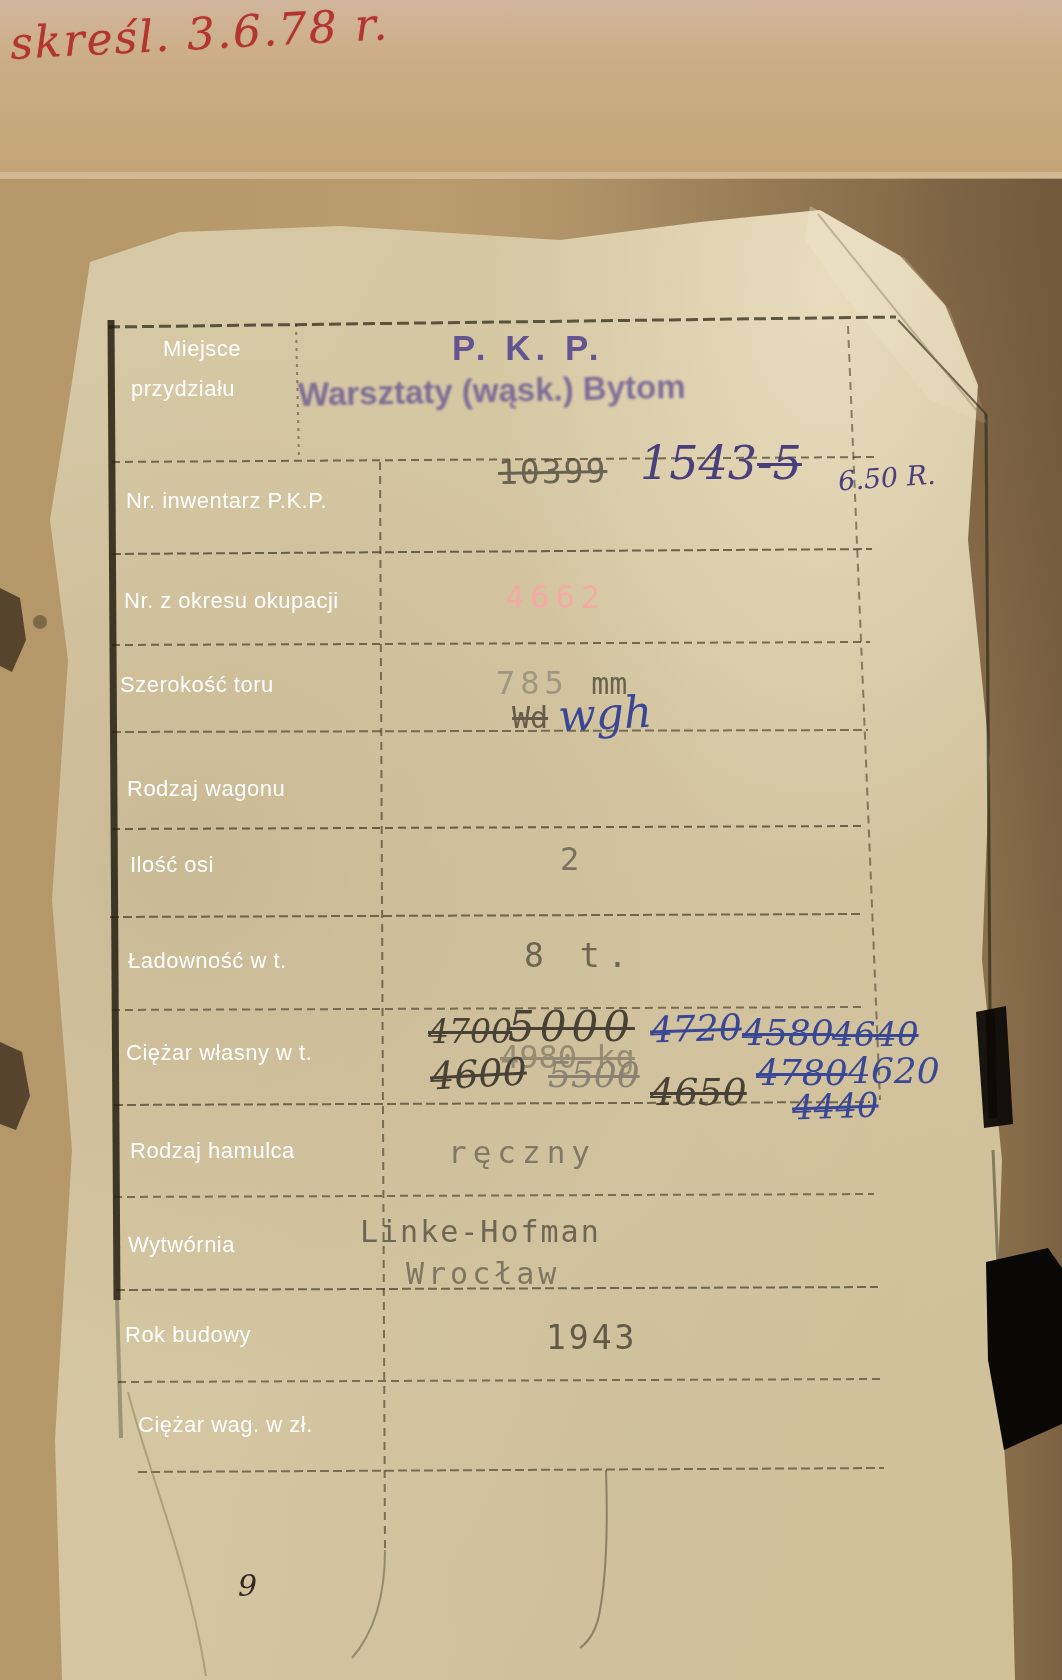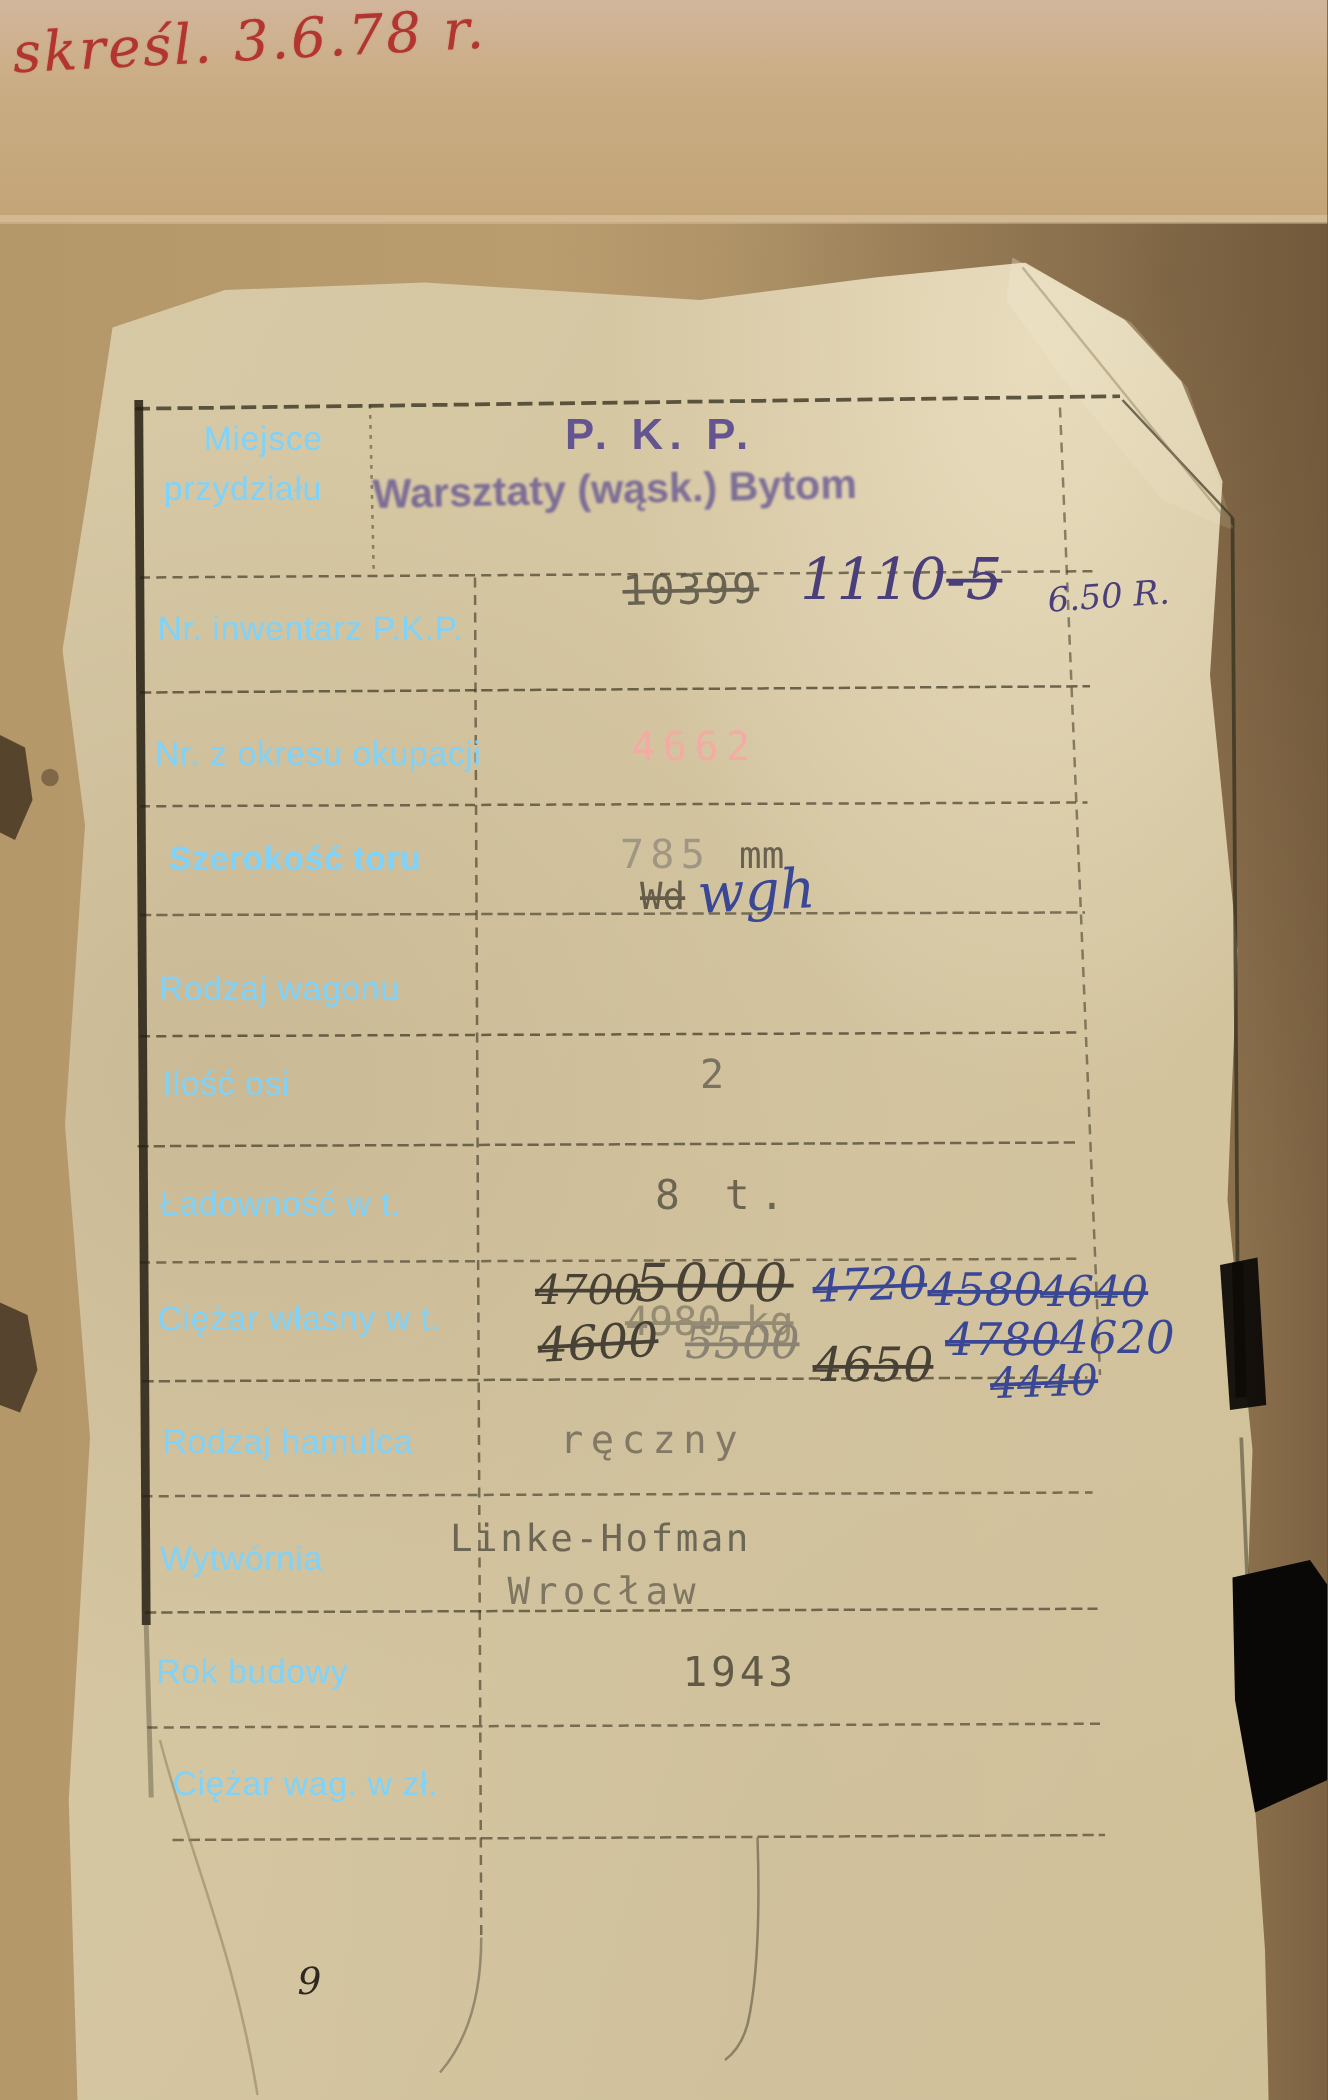--- a/index.html
+++ b/index.html
@@ -25,21 +25,21 @@
       785px 18px,865px 64px,910px 113px,943px 193px,933px 348px,955px 568px,
       947px 768px,967px 968px,961px 1138px,977px 1368px,980px 1488px,
       27px 1488px,20px 1248px,37px 958px,17px 708px,33px 468px,15px 328px,35px 203px);
     filter:drop-shadow(0 4px 16px rgba(50,35,15,.45));}
   .fold{position:absolute;left:0;top:0;width:1062px;height:1680px;pointer-events:none;
     background:linear-gradient(135deg,rgba(242,233,208,.85),rgba(242,233,208,0) 60%);
     clip-path:polygon(810px 206px,905px 258px,950px 310px,988px 425px,
       930px 400px,848px 300px,805px 240px);}
   
   .txt{position:absolute;white-space:nowrap;}
-  .lbl{font-family:"Liberation Sans",sans-serif;font-size:27px;color:#7dd3fc;
+  .lbl{font-family:"Liberation Sans",sans-serif;font-size:22px;color:#ffffff;
        letter-spacing:.5px;}
   .stamp-purple{font-family:"Liberation Sans",sans-serif;font-weight:bold;
        color:#5a4b91;filter:blur(.6px);}
   .mono{font-family:"DejaVu Sans Mono",monospace;}
   .hand{font-family:"DejaVu Serif",serif;font-style:italic;}
   .blue{color:#3a4794;}
   .darkink{color:#474136;}
   .faintink{color:#8a8373;}
   .struck{text-decoration:line-through;text-decoration-thickness:3px;}
   .red-note{font-size:44px;color:#b23530;transform:rotate(-3deg);
@@ -98,28 +98,28 @@
   </svg>
 
   <div class="txt lbl ztxt" style="left:163px;top:336px;">Miejsce</div>
   <div class="txt lbl ztxt" style="left:131px;top:376px;">przydziału</div>
   <div class="txt stamp-purple ztxt" style="left:452px;top:328px;font-size:35px;letter-spacing:5px;opacity:.92;">P. K. P.</div>
   <div class="txt stamp-purple ztxt" style="left:298px;top:372px;font-size:33px;opacity:.72;transform:rotate(-1.2deg);filter:blur(1px);">Warsztaty (wąsk.) Bytom</div>
 
   <div class="txt lbl ztxt" style="left:126px;top:488px;">Nr. inwentarz P.K.P.</div>
   <div class="txt mono struck ztxt" style="left:498px;top:452px;font-size:33px;color:#4e4a3e;opacity:.8;letter-spacing:2px;transform:rotate(-1deg);">10399</div>
   <div class="txt ztxt" style="left:640px;top:436px;">
-    <span class="hand" style="font-size:46px;color:#4a3f7a;">1110</span><span class="hand struck" style="font-size:46px;color:#4a3f7a;">-5</span>
+    <span class="hand" style="font-size:46px;color:#4a3f7a;">1543</span><span class="hand struck" style="font-size:46px;color:#4a3f7a;">-5</span>
   </div>
   <div class="txt hand ztxt" style="left:838px;top:462px;font-size:27px;color:#4a3f7a;transform:rotate(-4deg);">6.50 R.</div>
 
   <div class="txt lbl ztxt" style="left:124px;top:588px;">Nr. z okresu okupacji</div>
   <div class="txt mono ztxt" style="left:505px;top:578px;font-size:32px;color:#fca5a5;opacity:.8;letter-spacing:6px;filter:blur(.4px);">4662</div>
 
-  <div class="txt lbl ztxt" style="left:135px;top:672px;font-weight:bold;">Szerokość toru</div>
+  <div class="txt lbl ztxt" style="left:120px;top:672px;">Szerokość toru</div>
   <div class="txt ztxt" style="left:496px;top:664px;">
     <span class="mono" style="font-size:32px;color:#8f897a;opacity:.75;letter-spacing:5px;filter:blur(.5px);">785</span>
     <span class="mono" style="font-size:30px;color:#4f4a3c;opacity:.8;margin-left:18px;filter:blur(.6px);">mm</span>
   </div>
 
   <div class="txt lbl ztxt" style="left:127px;top:776px;">Rodzaj wagonu</div>
   <div class="txt mono struck ztxt" style="left:512px;top:700px;font-size:30px;color:#4a4436;opacity:.8;">Wd</div>
   <div class="txt hand blue ztxt" style="left:558px;top:688px;font-size:44px;transform:rotate(-3deg);">wgh</div>
 
   <div class="txt lbl ztxt" style="left:130px;top:852px;">Ilość osi</div>

